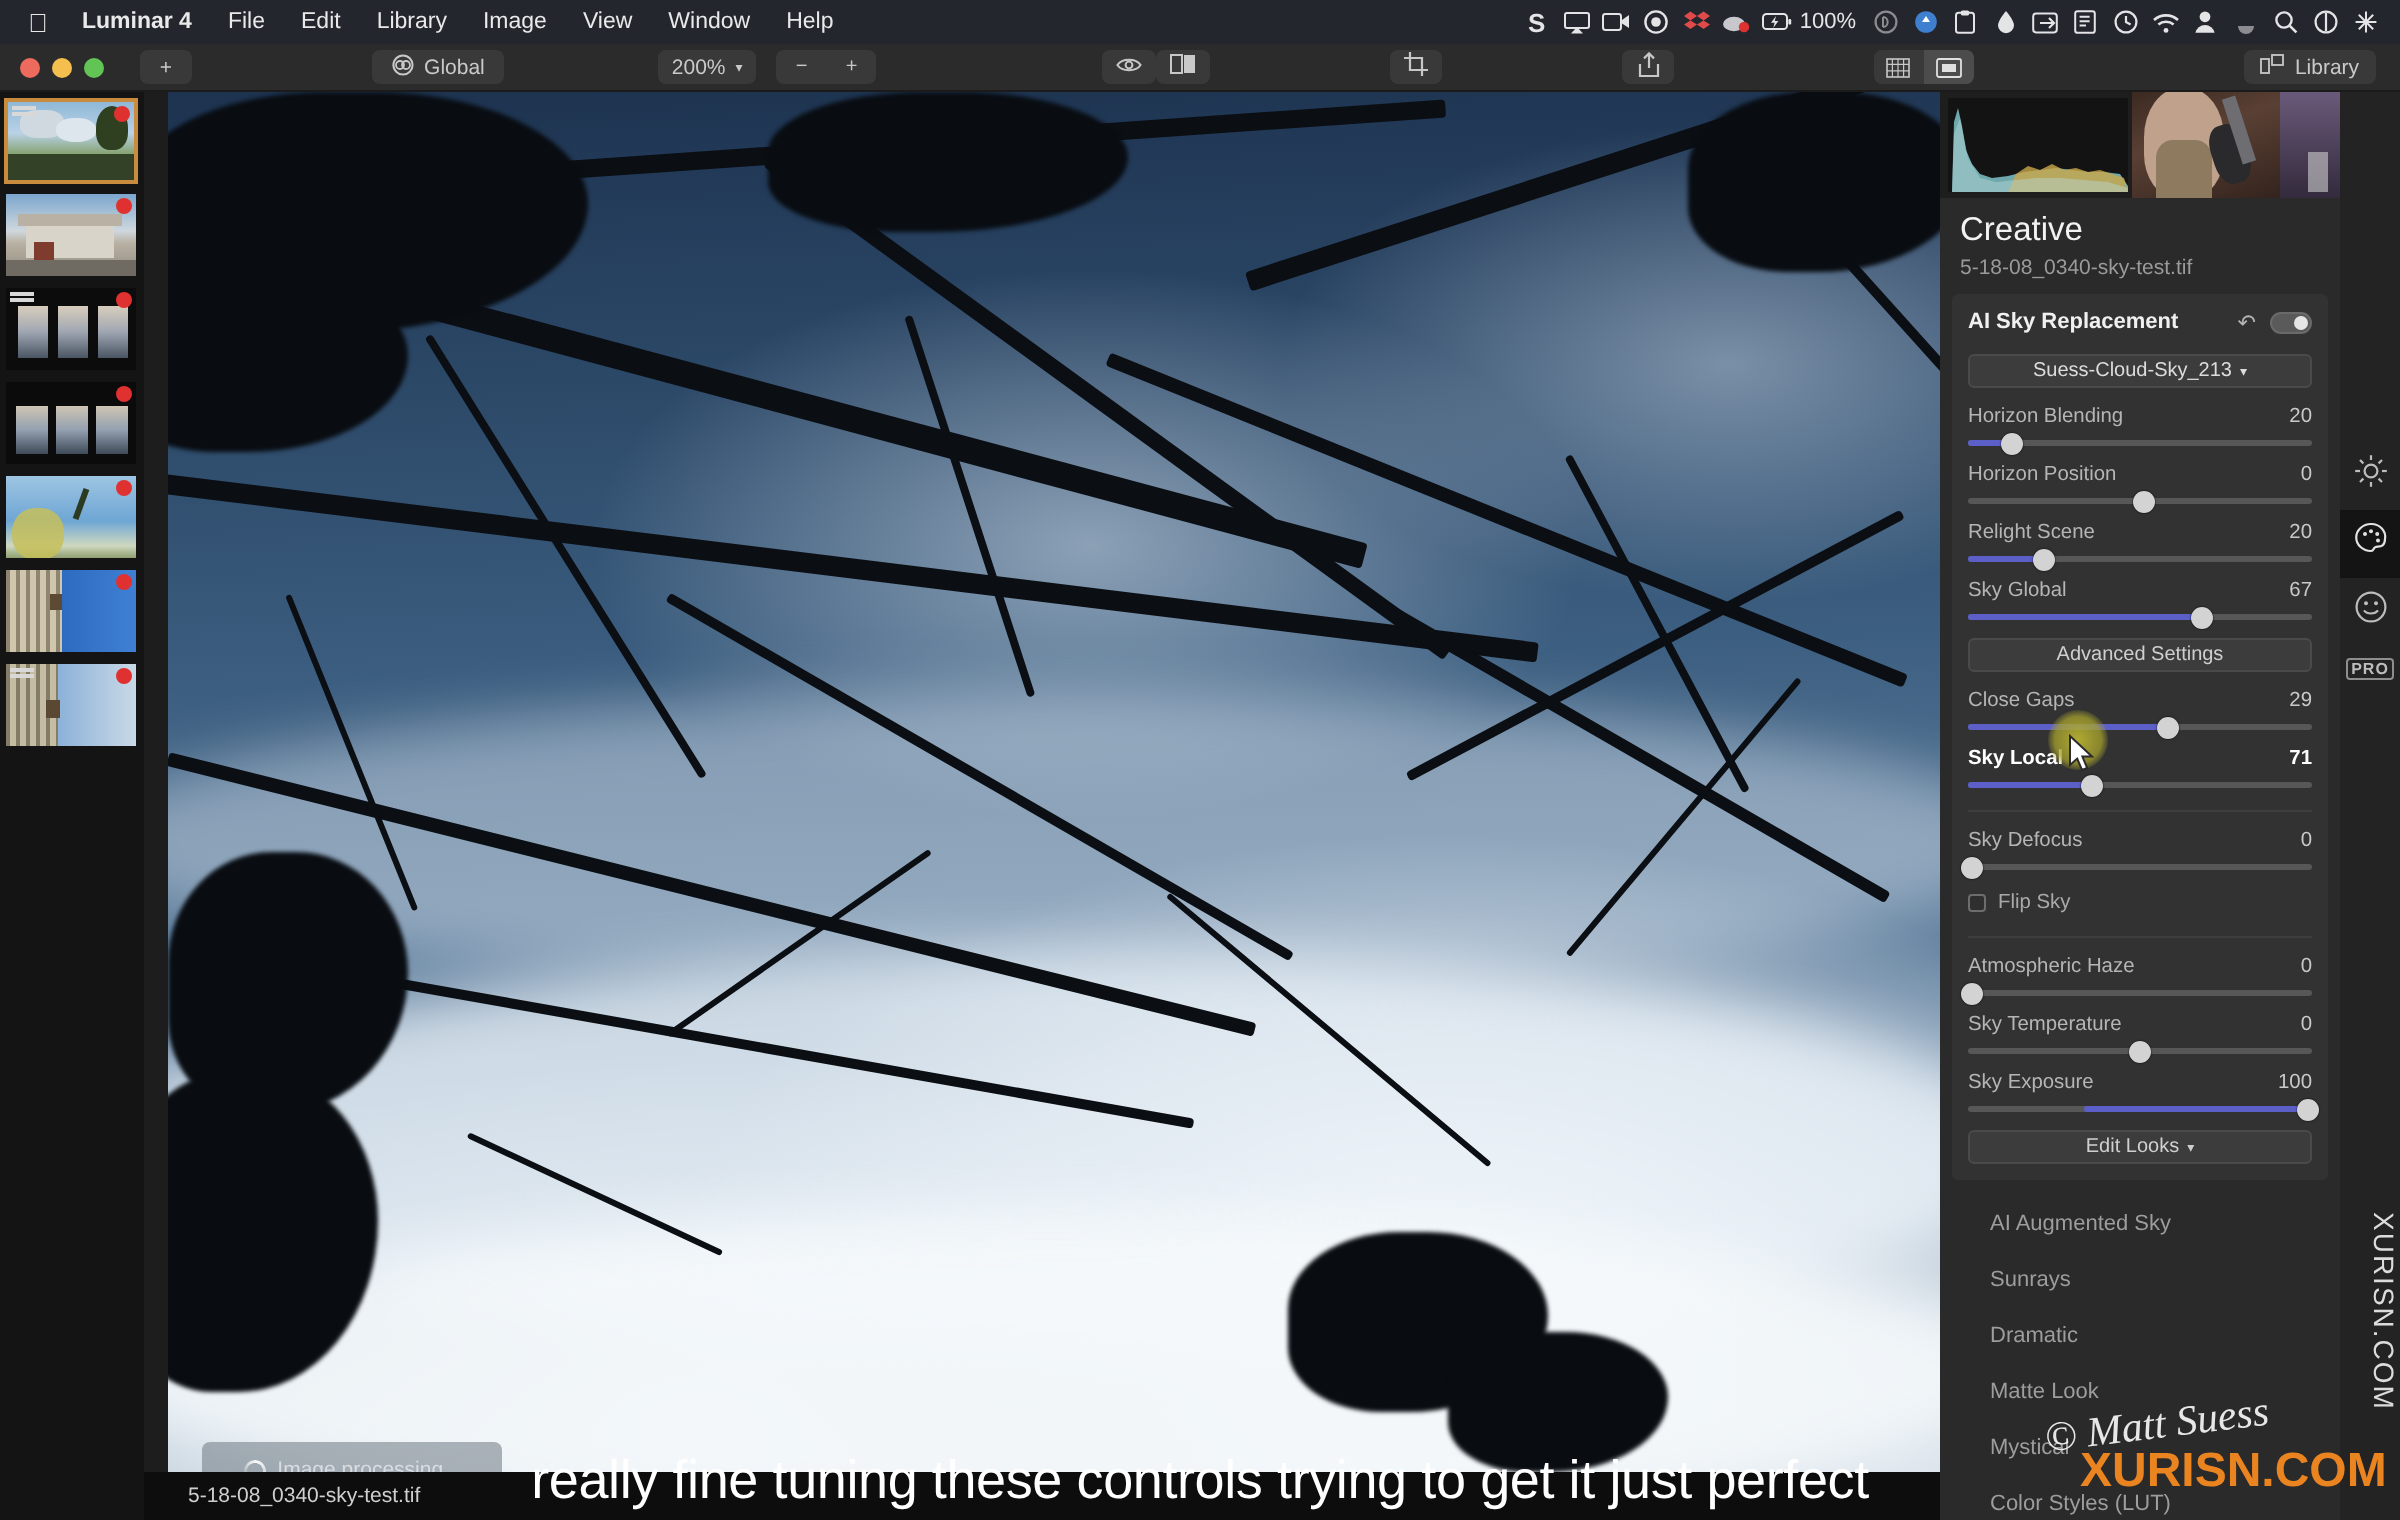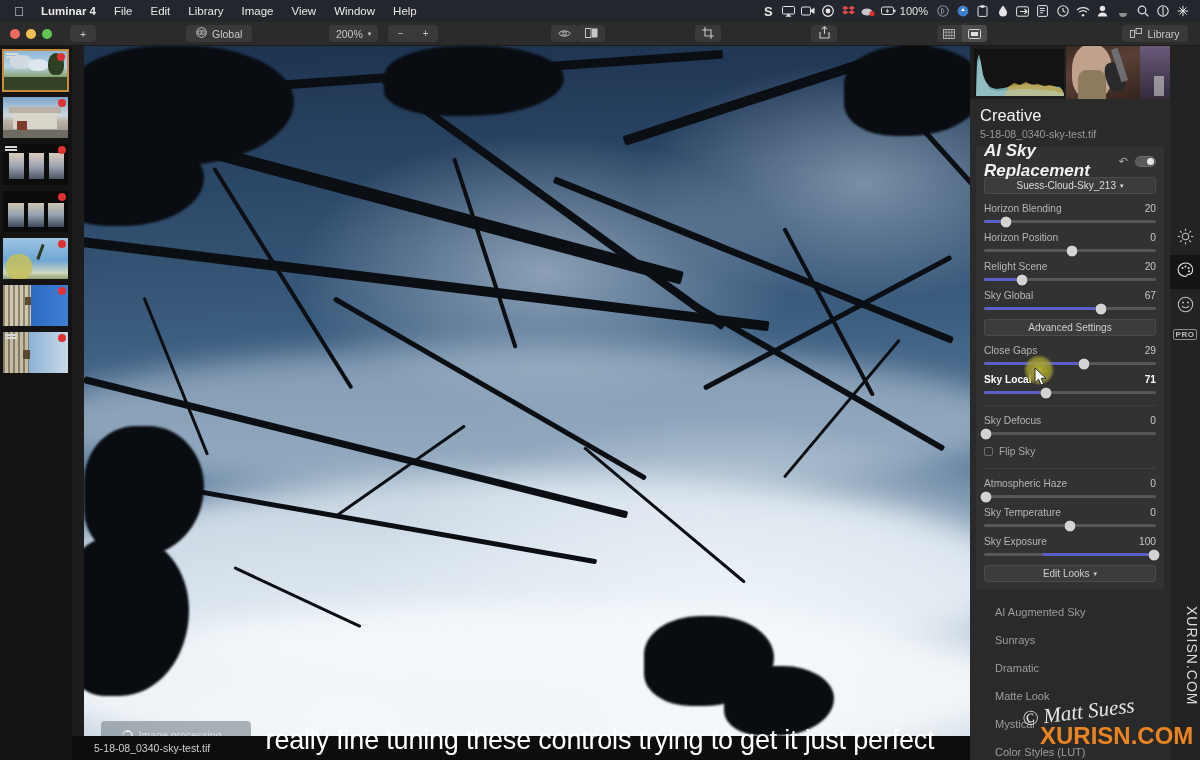--- a/index.html
+++ b/index.html
@@ -121,21 +121,21 @@
     background: #131313;
   }
   .webcam { position: absolute; left: 96px; top: 0; width: 104px; height: 53px; overflow: hidden; }
   .panel-title { color: #f2f2f2; font-size: 16.5px; padding: 7px 10px 0; font-weight: 500; }
   .panel-file { color: #9a9a9a; font-size: 10.5px; padding: 3px 10px 7px; }
 
   .module {
     margin: 0 6px; background: #323232; border-radius: 3px; padding: 6px 8px 8px;
   }
   .module-head { display: flex; align-items: center; height: 16px; }
-  .module-name { color: #f0f0f0; font-size: 17px; font-weight: bold; flex: 1; font-style: italic; }
+  .module-name { color: #f0f0f0; font-size: 11px; font-weight: bold; flex: 1; }
   .reset-ico { color: #b3b3b3; font-size: 11px; margin-right: 7px; }
   .toggle {
     width: 21px; height: 11px; border-radius: 6px; background: #5a5a5a;
     position: relative; border: 1px solid #6a6a6a;
   }
   .toggle i {
     position: absolute; right: 1px; top: 1px; width: 7px; height: 7px;
     border-radius: 50%; background: #e6e6e6;
   }
   .dropdown {

